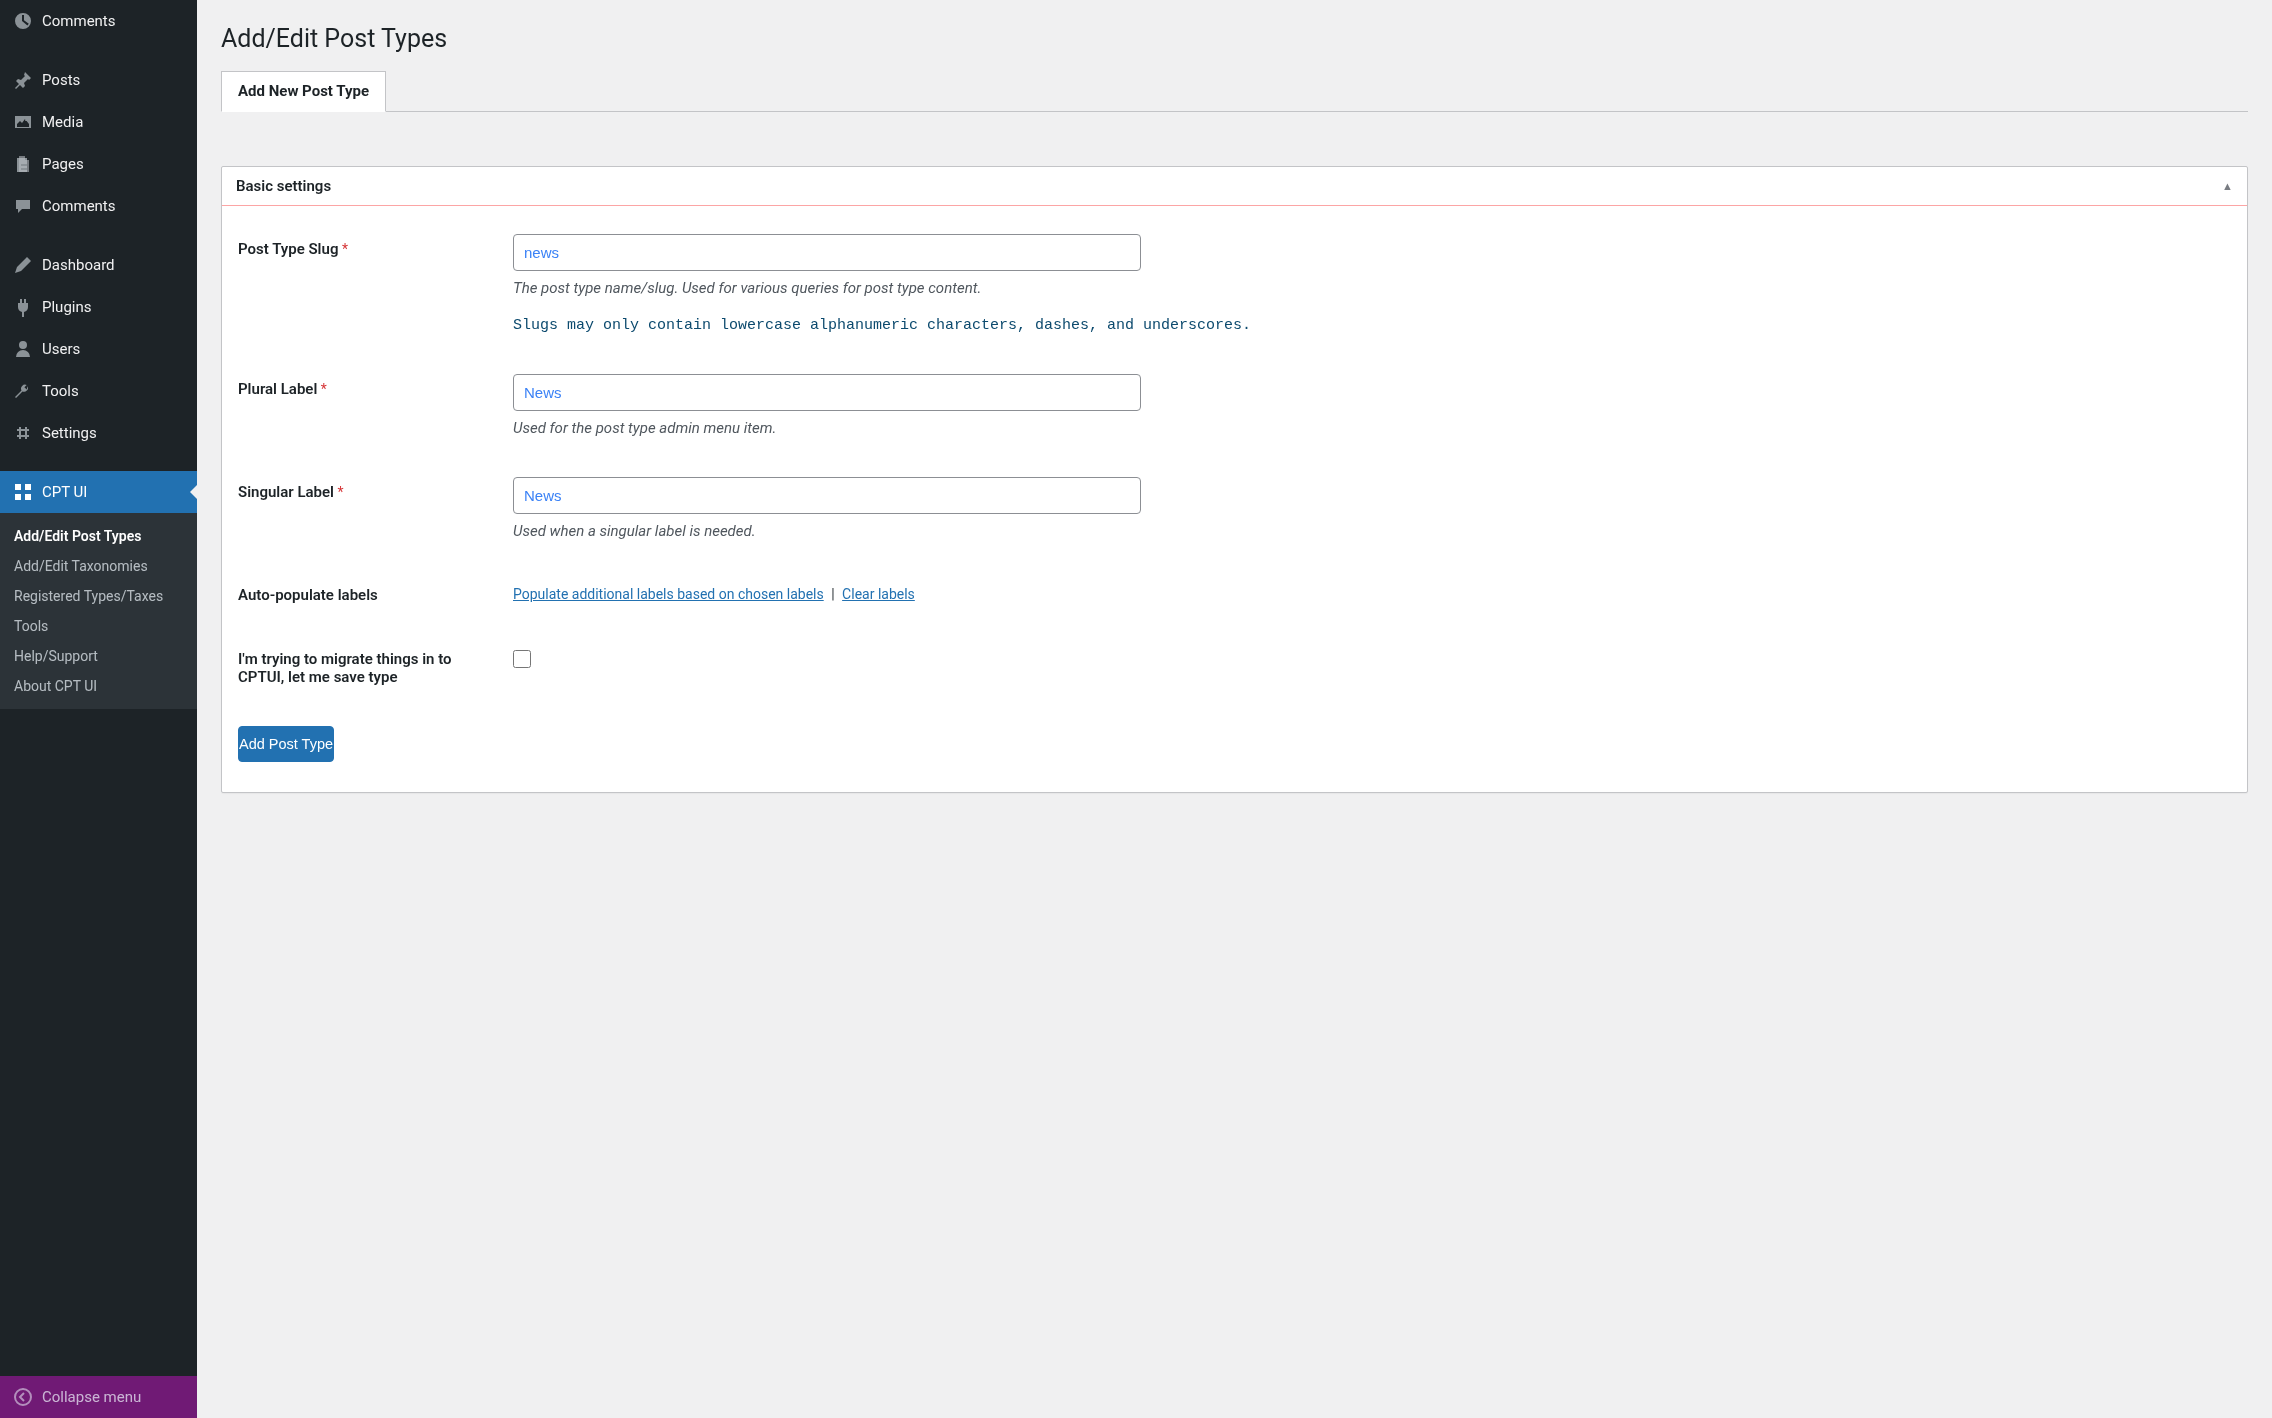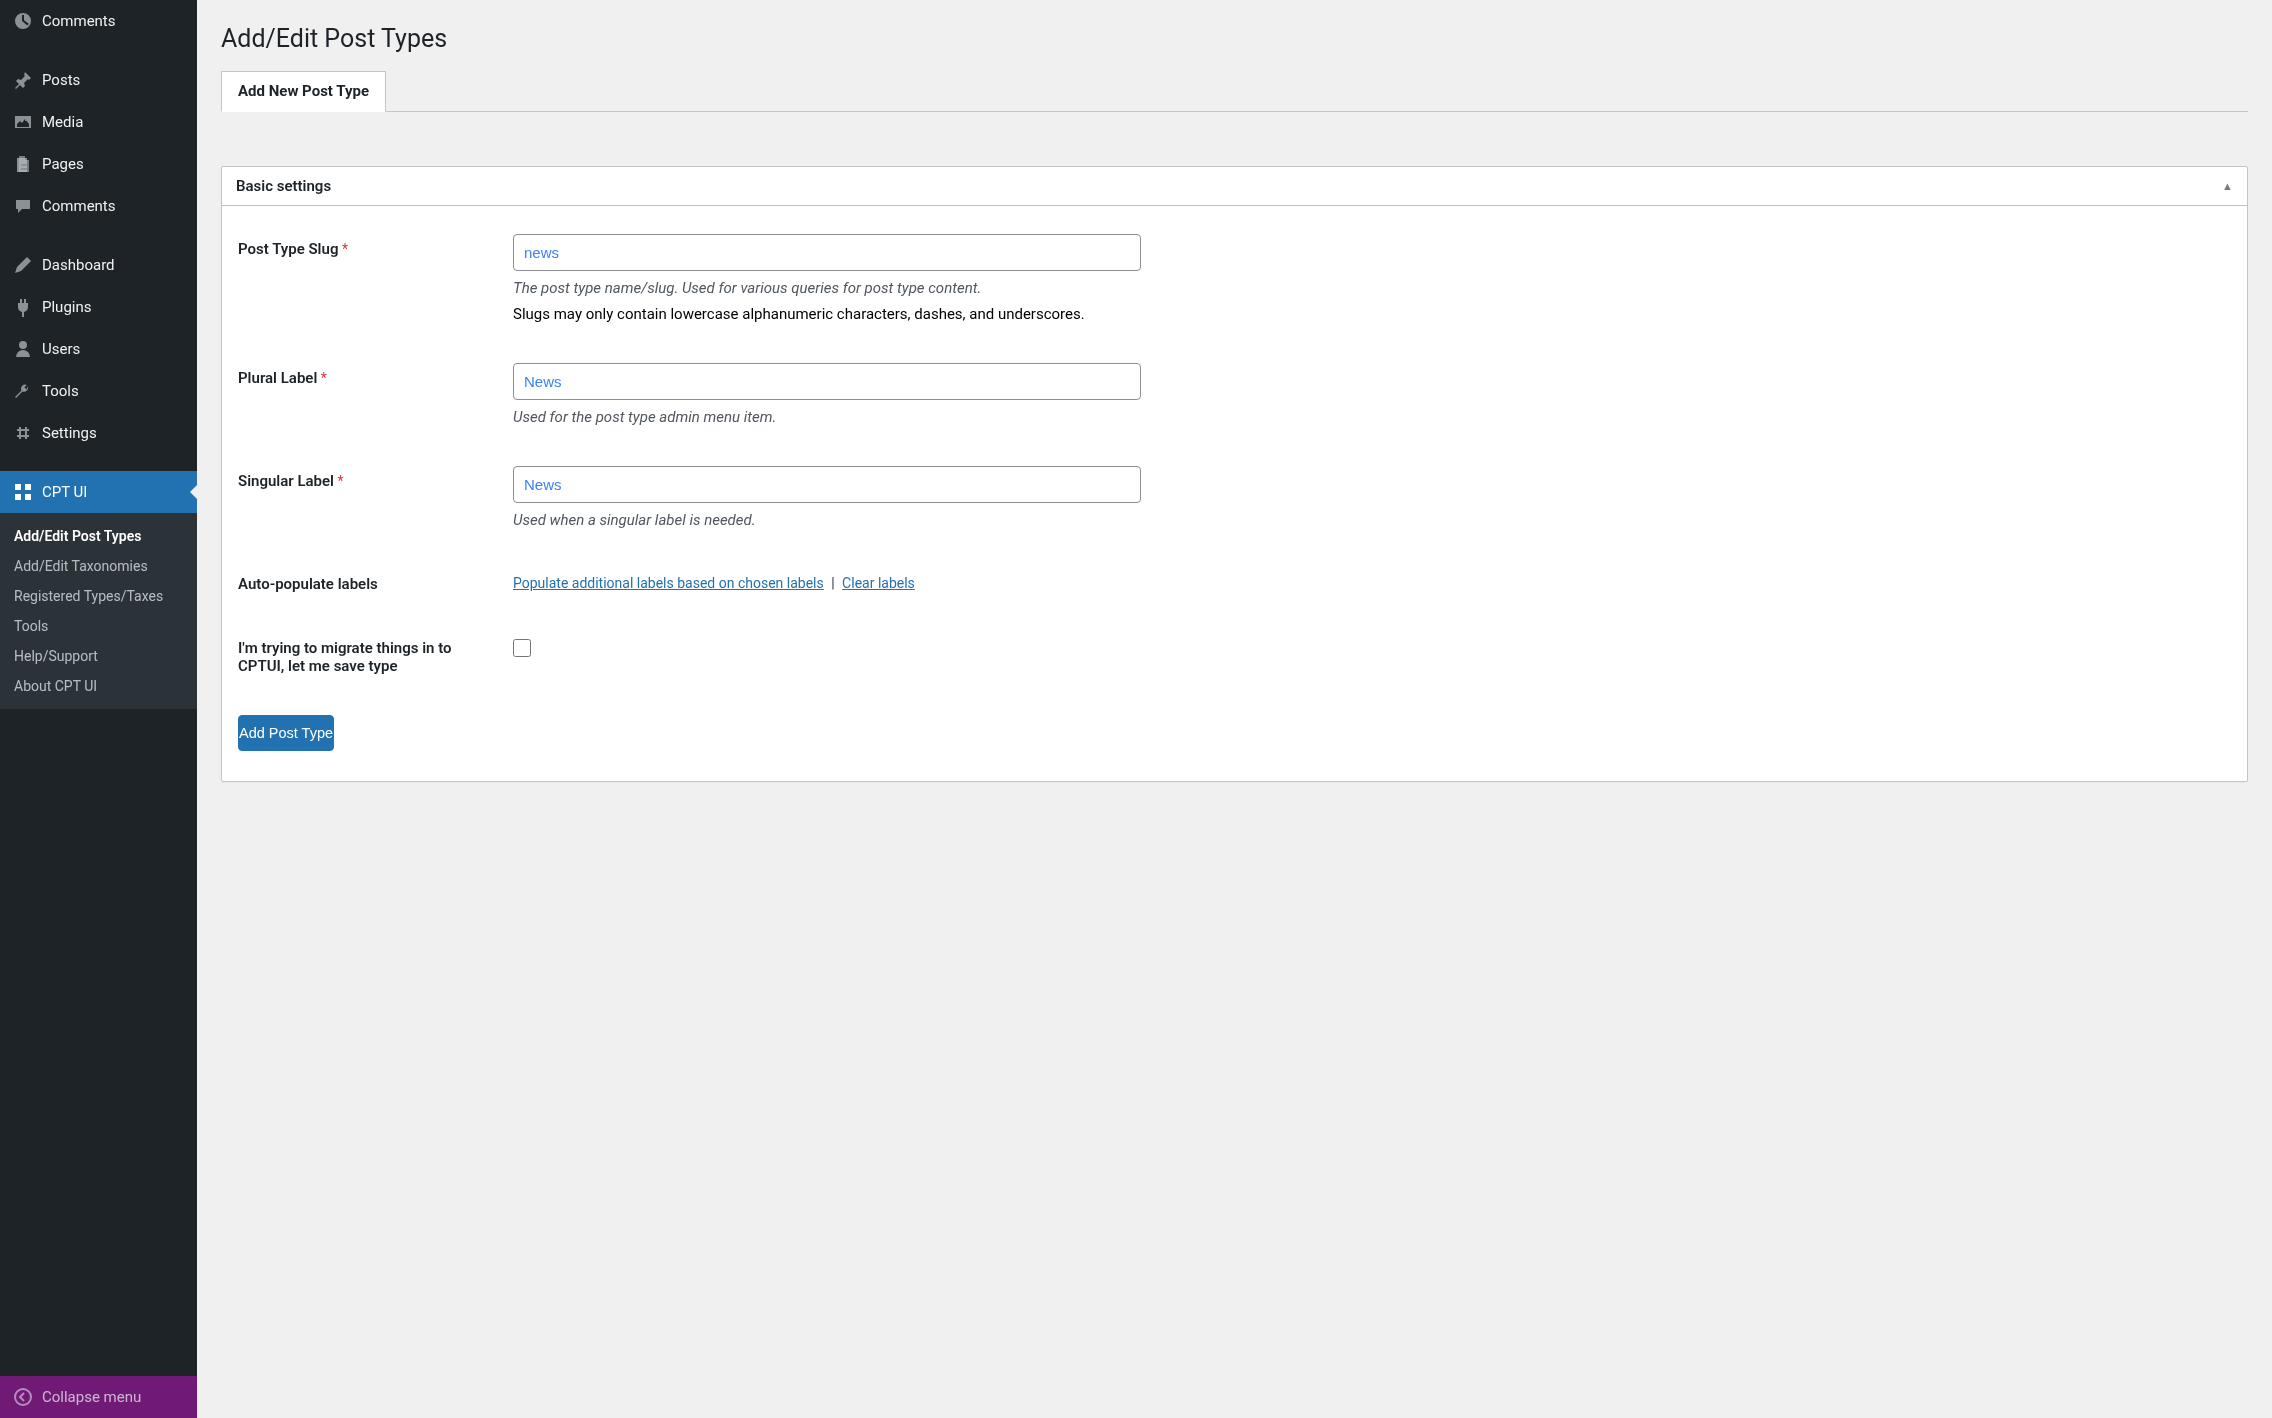--- a/index.html
+++ b/index.html
@@ -151,21 +151,21 @@
     line-height: 1.4;
     color: #3b82f6;
     background: #fff;
   }
   .desc {
     font-style: italic;
     color: #50575e;
     margin-top: 8px;
     font-size: 15px;
   }
-  .note { color: #000000; margin-top: 8px; font-size: 15px; }
+  .note { color: #0c4a6e; margin-top: 20px; font-size: 15px; font-family: Liberation Mono, monospace; }
   .link-like { color: #2271b1; text-decoration: underline; cursor: pointer; }
   .sep { color: #2c3338; margin: 0 4px; }
   input[type="checkbox"] {
     width: 18px; height: 18px;
     margin-top: 6px;
     cursor: pointer;
   }
   .btn-primary {
     background: #2271b1;
     border: 1px solid #2271b1;

